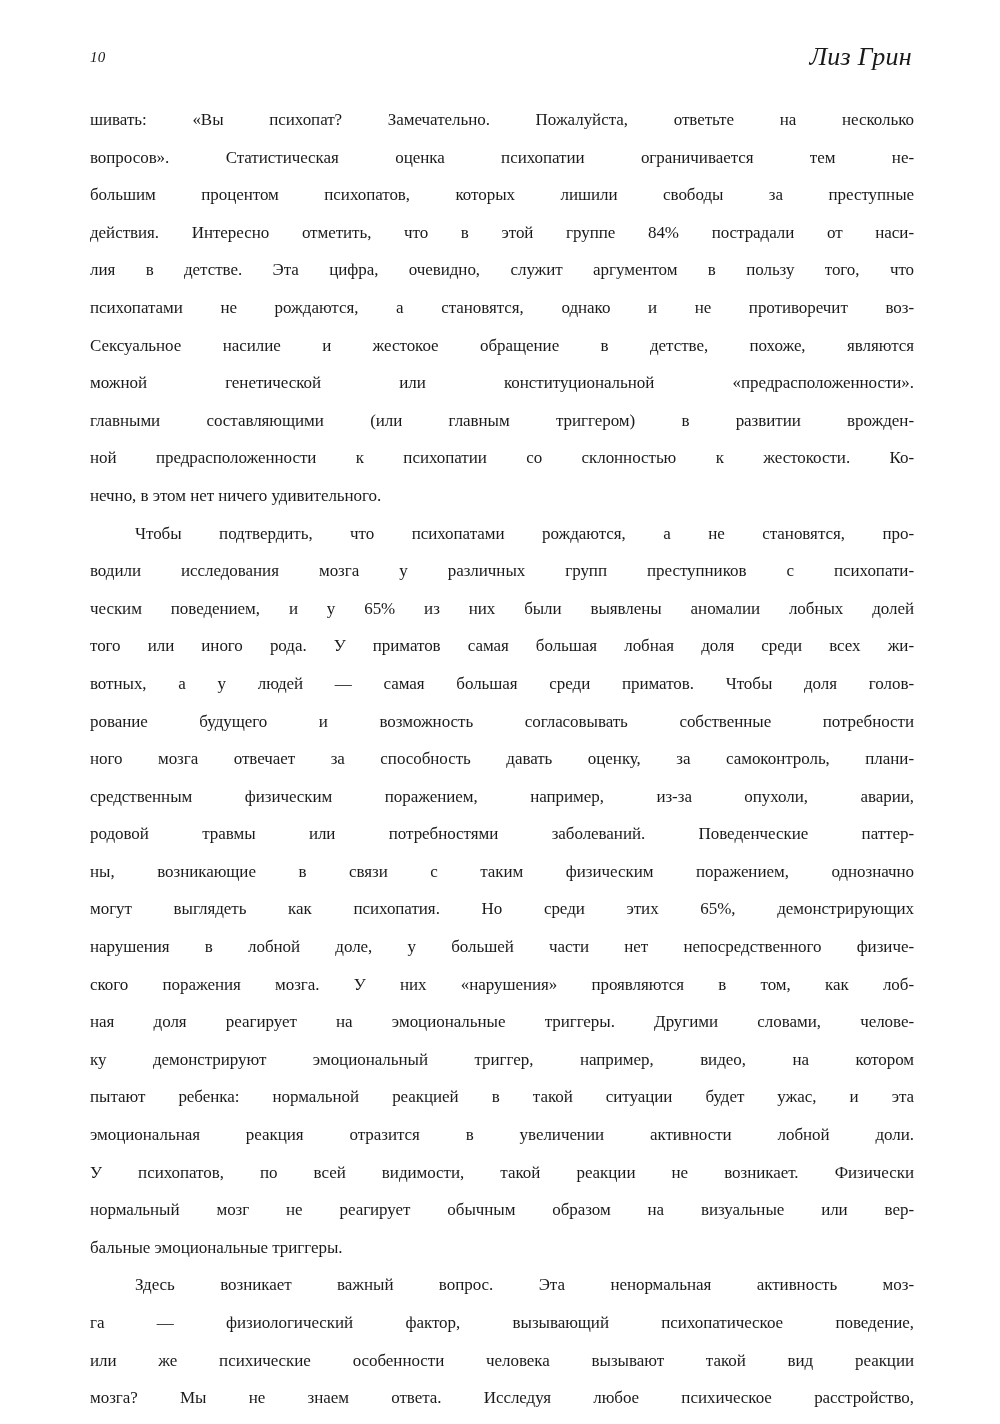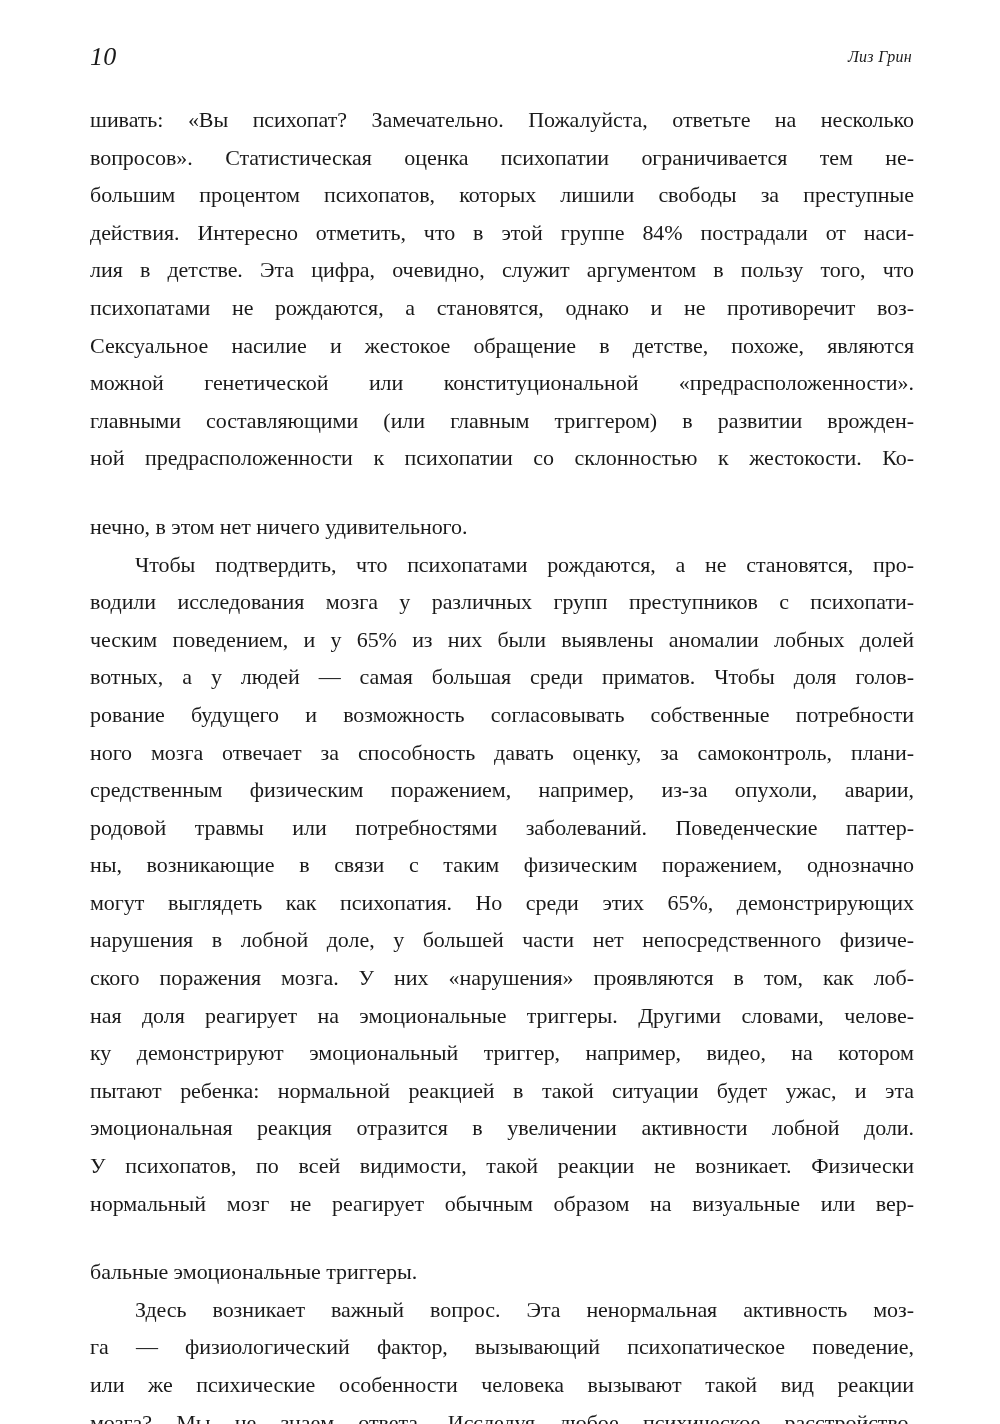--- a/index.html
+++ b/index.html
@@ -32,57 +32,56 @@
     display: flex;
     align-items: center;
     justify-content: space-between;
     font-style: italic;
     font-size: 21px;
     letter-spacing: 0.2px;
     color: #1a1a1a;
   }
   .folio {
     font-style: italic;
-    font-size: 26px;
+    font-size: 15px;
   }
   .book-author {
     font-style: italic;
-    font-size: 16px;
+    font-size: 26px;
     letter-spacing: 0.3px;
   }
 
   
   .textblock {
     position: absolute;
     top: 101px;
     left: 90px;
     width: 824px;
   }
 
   .para {
     margin: 0;
-    font-size: 22px;
+    font-size: 17px;
     line-height: 37.6px;
     text-align: justify;
     text-align-last: left;
     letter-spacing: -0.05px;
     word-spacing: 0px;
     hyphens: none;
   }
 
   
   .line {
     display: block;
     text-align: justify;
     text-align-last: justify;
     white-space: pre-wrap;
   }
   .line.last {
     text-align-last: left;
-    margin-top: 31px;
   }
   .line.indent {
     text-indent: 45px;
     text-align-last: justify;
   }
 </style>
 </head>
 <body style="color: rgb(26, 26, 26);">
 
 <div class="page" style="background: rgb(255, 255, 255);">
@@ -103,20 +102,21 @@
         <span class="line">Сексуальное насилие и жестокое обращение в детстве, похоже, являются</span>
         <span class="line">можной генетической или конституциональной «предрасположенности».</span>
         <span class="line">главными составляющими (или главным триггером) в развитии врожден-</span>
         <span class="line">ной предрасположенности к психопатии со склонностью к жестокости. Ко-</span>
         <span class="line last">нечно, в этом нет ничего удивительного.</span>
       </p>
       <p class="para">
         <span class="line indent">Чтобы подтвердить, что психопатами рождаются, а не становятся, про-</span>
         <span class="line">водили исследования мозга у различных групп преступников с психопати-</span>
         <span class="line">ческим поведением, и у 65% из них были выявлены аномалии лобных долей</span>
+        <span class="line">того или иного рода. У приматов самая большая лобная доля среди всех жи-</span>
         <span class="line">вотных, а у людей — самая большая среди приматов. Чтобы доля голов-</span>
         <span class="line">рование будущего и возможность согласовывать собственные потребности</span>
         <span class="line">ного мозга отвечает за способность давать оценку, за самоконтроль, плани-</span>
         <span class="line">средственным физическим поражением, например, из-за опухоли, аварии,</span>
         <span class="line">родовой травмы или потребностями заболеваний. Поведенческие паттер-</span>
         <span class="line">ны, возникающие в связи с таким физическим поражением, однозначно</span>
         <span class="line">могут выглядеть как психопатия. Но среди этих 65%, демонстрирующих</span>
         <span class="line">нарушения в лобной доле, у большей части нет непосредственного физиче-</span>
         <span class="line">ского поражения мозга. У них «нарушения» проявляются в том, как лоб-</span>
         <span class="line">ная доля реагирует на эмоциональные триггеры. Другими словами, челове-</span>

